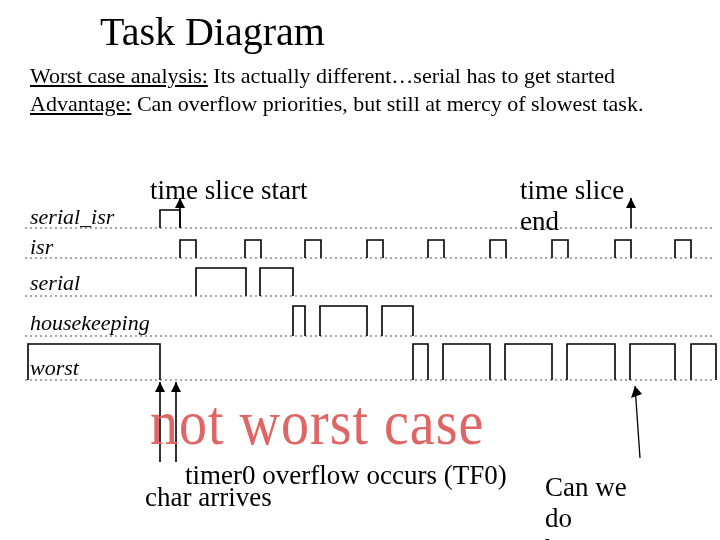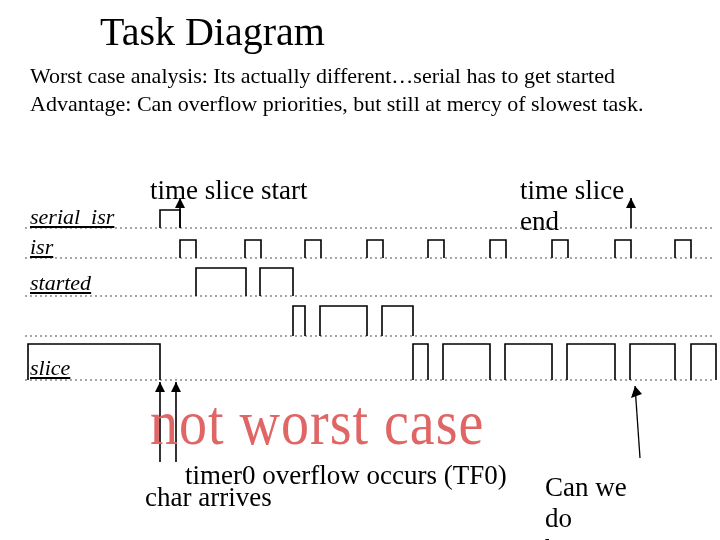--- a/index.html
+++ b/index.html
@@ -1,42 +1,43 @@
 <!DOCTYPE html>
 <html><head>
 <meta charset="utf-8">
 <style>
   html,body{margin:0;padding:0;width:720px;height:540px;background:#fff;font-family:"Times New Roman",serif;color:#000}
   .page{position:relative;width:648px;height:540px}
   .title{position:absolute;left:100px;top:8px;font-size:40px}
   .body{position:absolute;left:30px;top:62px;font-size:22px;line-height:28px}
-  .ul{}
+  .ul{text-decoration:underline}
   .ann{position:absolute;font-size:27px}
-  .row-label{position:absolute;left:30px;font-size:22px;font-style:italic;text-decoration:underline}
+  .row-label{position:absolute;left:30px;font-size:22px;font-style:italic;}
   .stamp{position:absolute;left:150px;top:390px;font-size:56px;color:#e06666;font-family:Georgia,"Times New Roman",serif;letter-spacing:1px;transform:scaleY(1.15)}
   svg{position:absolute}
 </style>
 </head>
 <body>
 <div class="page">
 
 <div class="title">Task Diagram</div>
 
 <div class="body">
   <div><span class="ul">Worst case analysis:</span><span> Its actually different…serial has to get started</span></div>
   <div><span class="ul">Advantage:</span><span>  Can overflow priorities, but still at mercy of slowest task.</span></div>
 </div>
 
 <div class="ann" style="left:150px;top:175px">time slice start</div>
 <div class="ann" style="left:520px;top:175px">time slice end</div>
 
 <div class="row-label" style="top:204px">serial_isr</div>
 <div class="row-label" style="top:234px">isr</div>
-<div class="row-label" style="top:270px">started</div>
-<div class="row-label" style="top:355px">slice</div>
+<div class="row-label" style="top:270px">serial</div>
+<div class="row-label" style="top:310px">housekeeping</div>
+<div class="row-label" style="top:355px">worst</div>
 
 <svg id="chart" width="720" height="540" style="left:0;top:0">
       <line x1="25" y1="228" x2="715" y2="228" stroke="#000" stroke-width="0.7" stroke-dasharray="2 3"></line>
       <line x1="25" y1="258" x2="715" y2="258" stroke="#000" stroke-width="0.7" stroke-dasharray="2 3"></line>
       <line x1="25" y1="296" x2="715" y2="296" stroke="#000" stroke-width="0.7" stroke-dasharray="2 3"></line>
       <line x1="25" y1="336" x2="715" y2="336" stroke="#000" stroke-width="0.7" stroke-dasharray="2 3"></line>
       <line x1="25" y1="380" x2="715" y2="380" stroke="#000" stroke-width="0.7" stroke-dasharray="2 3"></line>
       <path d="M 160 228 L 160 210 L 180 210 L 180 228" fill="none" stroke="#000" stroke-width="1.6"></path>
       <path d="M 180 258 L 180 240 L 196 240 L 196 258" fill="none" stroke="#000" stroke-width="1.6"></path>
       <path d="M 245 258 L 245 240 L 261 240 L 261 258" fill="none" stroke="#000" stroke-width="1.6"></path>

